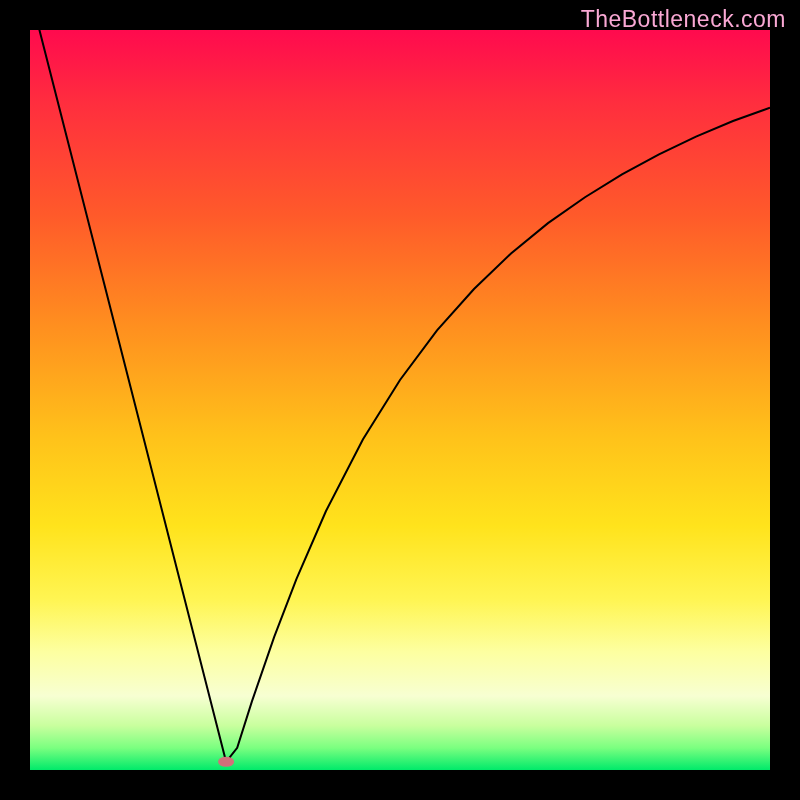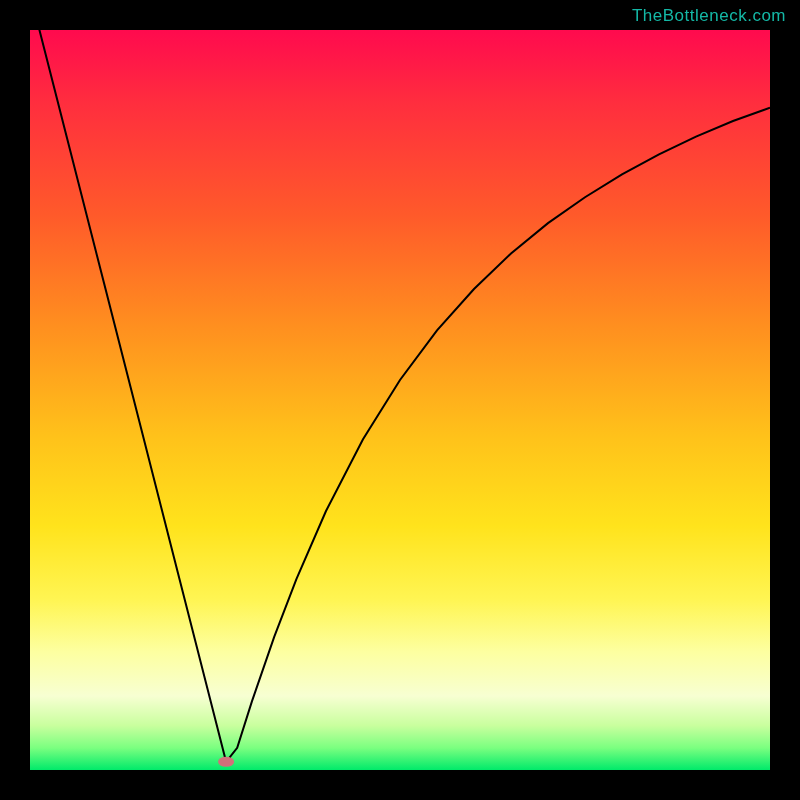--- a/index.html
+++ b/index.html
@@ -14,22 +14,22 @@
   .outer {
     width: 800px;
     height: 800px;
     background: #000;
     position: relative;
   }
   .watermark {
     position: absolute;
     top: 6px;
     right: 14px;
-    color: #14b8a6;
-    font-size: 17px;
+    color: #f9a8d4;
+    font-size: 23px;
     letter-spacing: 0.5px;
     font-weight: 400;
     z-index: 10;
     user-select: none;
   }
   .plot-area {
     position: absolute;
     left: 30px;
     top: 30px;
     width: 740px;

